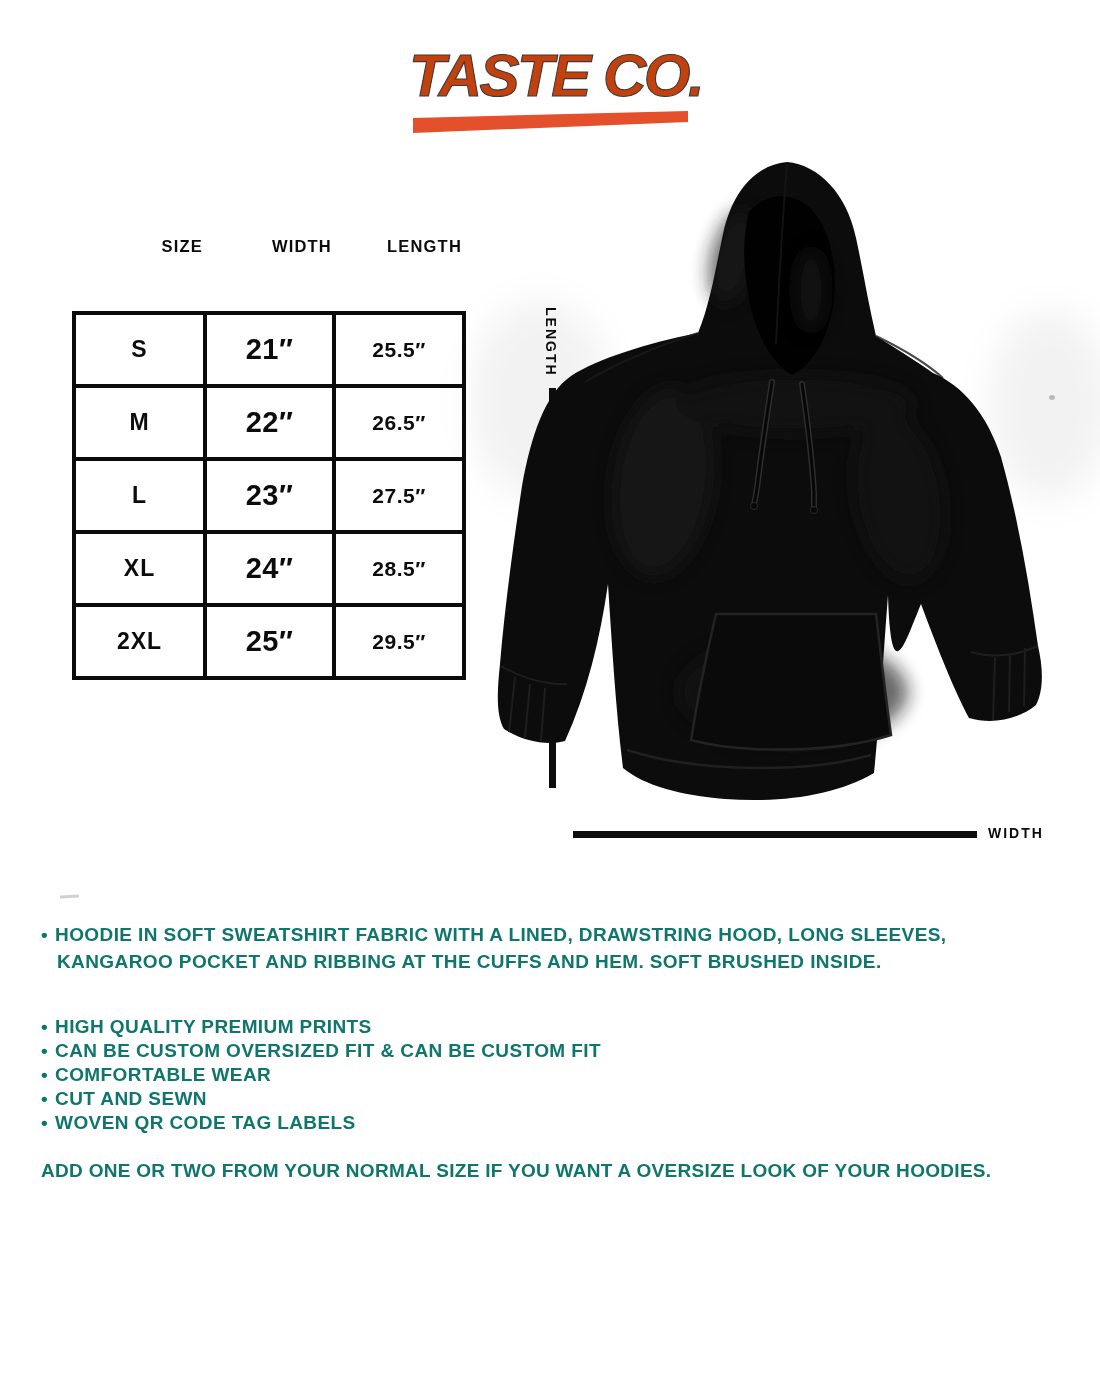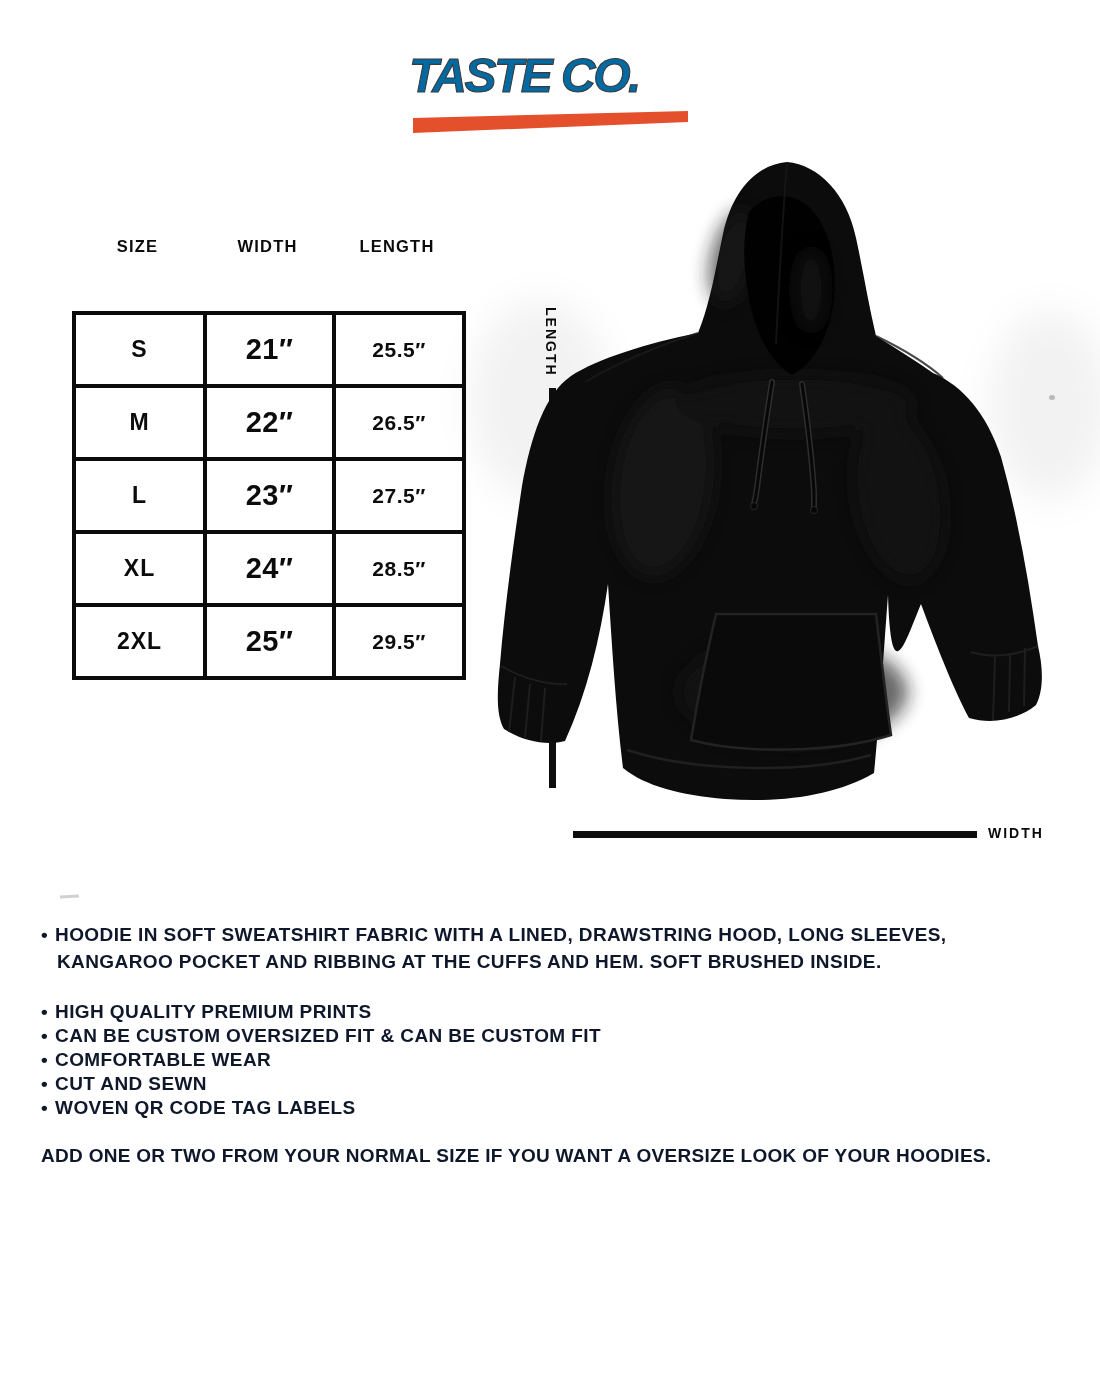--- a/index.html
+++ b/index.html
@@ -1,49 +1,49 @@
 <!DOCTYPE html>
 <html><head>
 <meta charset="utf-8">
 <style>
   html,body{margin:0;padding:0;background:#fff;}
   #page{position:relative;width:1100px;height:1375px;background:#ffffff;overflow:hidden;
         font-family:"Liberation Sans",sans-serif;color:#0d0d0d;}
   
-  .logo-text{position:absolute;left:409px;top:44px;font-size:48px;font-weight:700;font-style:italic;
-             letter-spacing:-2.5px;color:#0369a1;line-height:64px;white-space:nowrap;
+  .logo-text{position:absolute;left:409px;top:44px;font-size:60px;font-weight:700;font-style:italic;
+             letter-spacing:-2.5px;color:#c2410c;line-height:64px;white-space:nowrap;
              -webkit-text-stroke:1.1px #3a3a3c;}
   .logo-underline{position:absolute;left:413px;top:111px;width:275px;height:23px;}
   
   .chart-headers{position:absolute;left:72px;top:237px;width:390px;display:flex;}
-  .chart-headers span{display:block;text-align:center;font-size:16.5px;font-weight:700;
+  .chart-headers span{display:block;text-align:right;font-size:16.5px;font-weight:700;
                       letter-spacing:1.2px;color:#0b0b0b;}
   .h-size{width:131px;} .h-width{width:129px;} .h-length{width:130px;}
   table.size-table{position:absolute;left:72px;top:311px;border-collapse:collapse;
                    width:390px;table-layout:fixed;}
   table.size-table td{border:4px solid #0b0b0b;text-align:center;vertical-align:middle;
                       height:69px;padding:0;font-weight:700;color:#0c0c0c;}
   td.c-size{width:127px;font-size:23px;letter-spacing:1px;}
   td.c-num{width:125px;font-size:29px;letter-spacing:0.5px;}
   td.c-num2{width:126px;font-size:21px;letter-spacing:0.5px;}
   
   .hoodie-svg{position:absolute;left:495px;top:152px;width:560px;height:680px;z-index:3;}
   .bg-wash{position:absolute;z-index:1;filter:blur(18px);background:rgba(0,0,0,0.05);border-radius:50%;}
   .length-label{position:absolute;left:543px;top:307px;writing-mode:vertical-rl;
                 font-size:14px;font-weight:700;letter-spacing:2px;color:#0b0b0b;z-index:2;}
   .length-line{position:absolute;left:549px;top:388px;width:7px;height:400px;background:#0d0d0d;z-index:2;}
   .width-line{position:absolute;left:573px;top:831px;width:404px;height:7px;background:#0d0d0d;z-index:4;}
   .width-label{position:absolute;left:988px;top:825px;font-size:14px;font-weight:700;
                letter-spacing:2px;color:#0b0b0b;z-index:4;}
   
-  .details{position:absolute;left:41px;top:921px;width:1008px;font-weight:700;color:#0f172a;}
+  .details{position:absolute;left:41px;top:921px;width:1008px;font-weight:700;color:#0f766e;}
   .detail-intro{font-size:19px;line-height:27px;letter-spacing:0.4px;
                 padding-left:16px;text-indent:-16px;}
   .bullet-dot{margin-right:7px;}
-  .detail-list{margin-top:25px;}
+  .detail-list{margin-top:40px;}
   .detail-item{font-size:19px;line-height:24px;letter-spacing:0.4px;white-space:nowrap;}
   .sizing-note{margin-top:24px;font-size:19px;line-height:24px;letter-spacing:0.3px;white-space:nowrap;}
   
   .artifact-dash{position:absolute;left:60px;top:895px;width:19px;height:3px;background:#9a9a9a;
                  opacity:0.45;transform:rotate(-3deg);}
   .artifact-dot{position:absolute;left:1049px;top:395px;width:6px;height:5px;background:#8a8a8a;
                 opacity:0.5;border-radius:50%;}
 </style>
 </head>
 <body>

